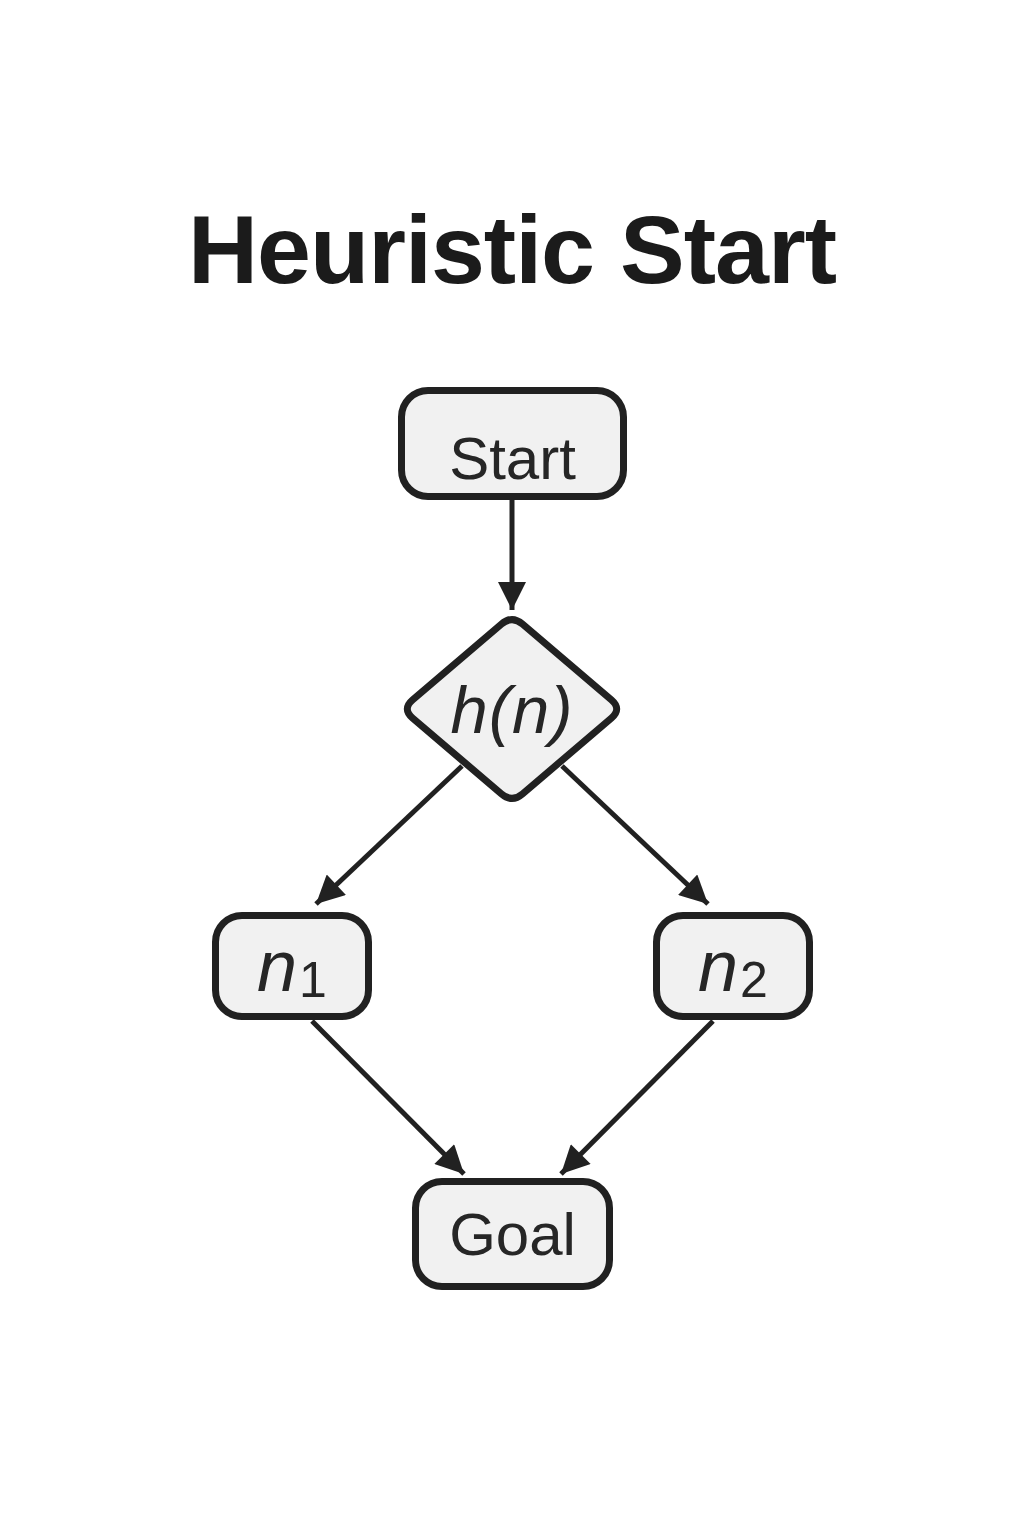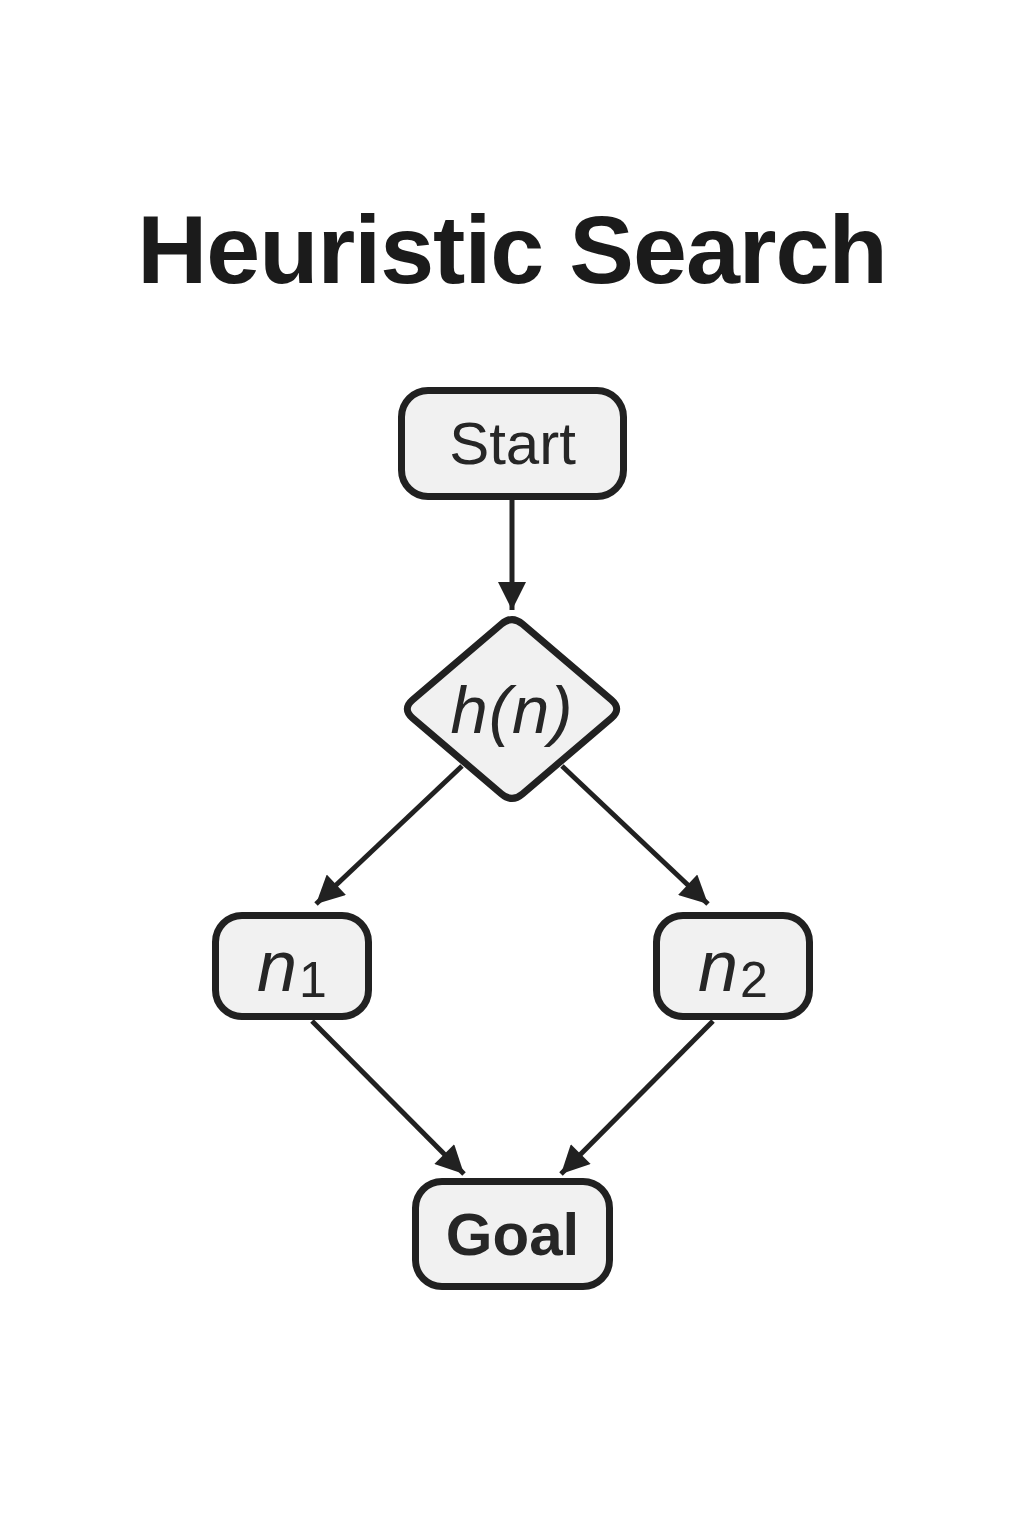--- a/index.html
+++ b/index.html
@@ -18,38 +18,38 @@
   svg.edges{position:absolute; left:0; top:0;}
   .edge{stroke:var(--stroke); stroke-width:5; fill:none;}
   .diamond-shape{fill:var(--fill); stroke:var(--stroke); stroke-width:7; stroke-linejoin:round;}
   .arrowhead{fill:var(--stroke);}
   .node{
     position:absolute; box-sizing:border-box;
     background:var(--fill); border:7px solid var(--stroke); border-radius:30px;
     display:flex; align-items:center; justify-content:center;
     color:var(--text);
   }
-  .node-start{left:398px; top:387px; width:229px; height:113px; font-size:60px;}
-  .node-goal{left:412px; top:1178px; width:201px; height:112px; font-size:60px;font-weight:bold;}
+  .node-start{left:398px; top:387px; width:229px; height:113px; font-size:60px;align-items:flex-end;}
+  .node-goal{left:412px; top:1178px; width:201px; height:112px; font-size:60px;}
   .node-n1{left:212px; top:912px; width:160px; height:108px;}
   .node-n2{left:653px; top:912px; width:160px; height:108px;}
   .var{font-style:italic; font-size:72px;}
   .sub{font-style:normal; font-size:50px; transform:translateY(0.28em); display:inline-block; margin-left:2px;}
   .diamond-label{
     position:absolute; left:402px; top:615px; width:220px; height:188px;
     display:flex; align-items:center; justify-content:center;
     font-size:67px; font-style:italic; color:var(--text); letter-spacing:1px;
   }
 </style>
 </head>
 <body>
 
 <div class="canvas">
 
-  <div class="title">Heuristic Search</div>
+  <div class="title">Heuristic Start</div>
 
   <svg class="edges" width="1024" height="1536" viewBox="0 0 1024 1536">
     <defs>
       <marker id="arrow" viewBox="0 0 10 10" refX="10" refY="5" markerWidth="6.4" markerHeight="5.6" orient="auto-start-reverse">
         <path class="arrowhead" d="M 0 0 L 10 5 L 0 10 z"></path>
       </marker>
     </defs>
 
     <line class="edge" x1="512" y1="500" x2="512" y2="610" marker-end="url(#arrow)"></line>
     <line class="edge" x1="462" y1="766" x2="316" y2="904" marker-end="url(#arrow)"></line>

